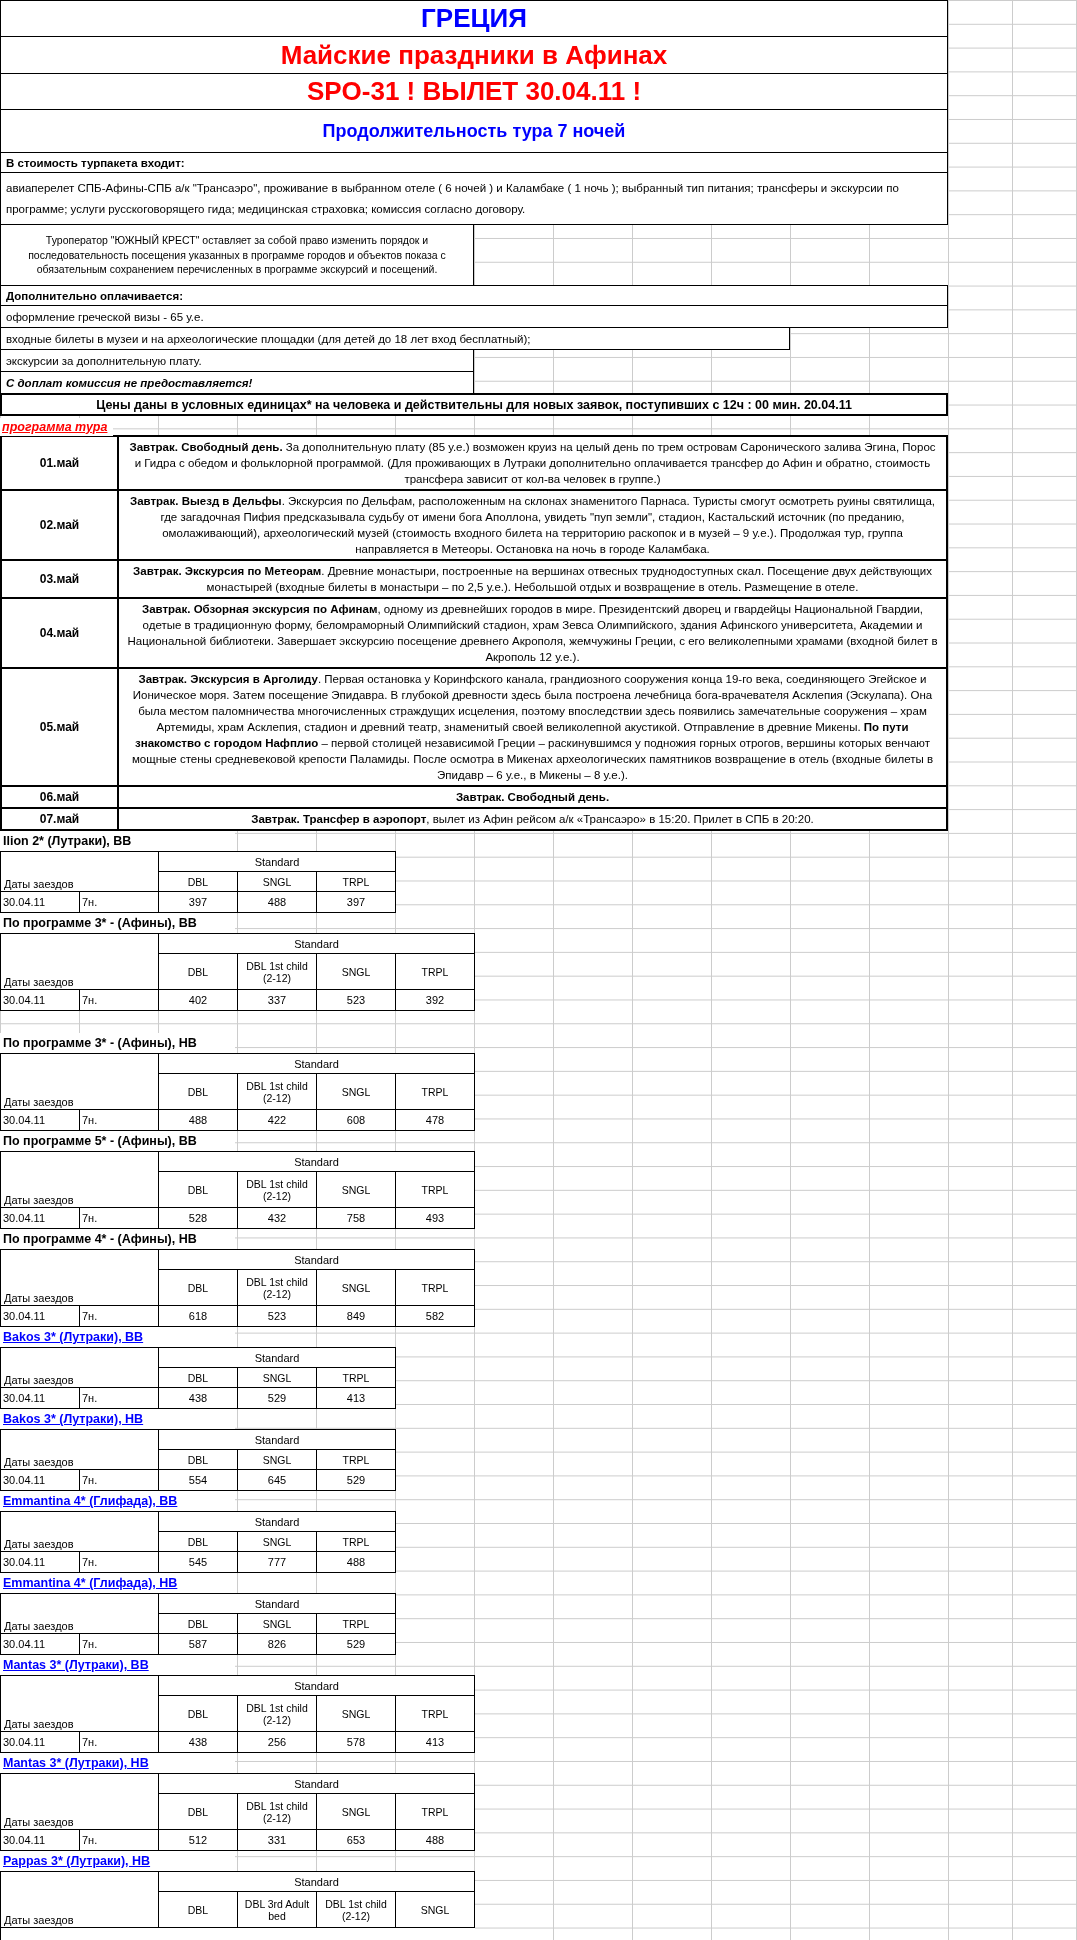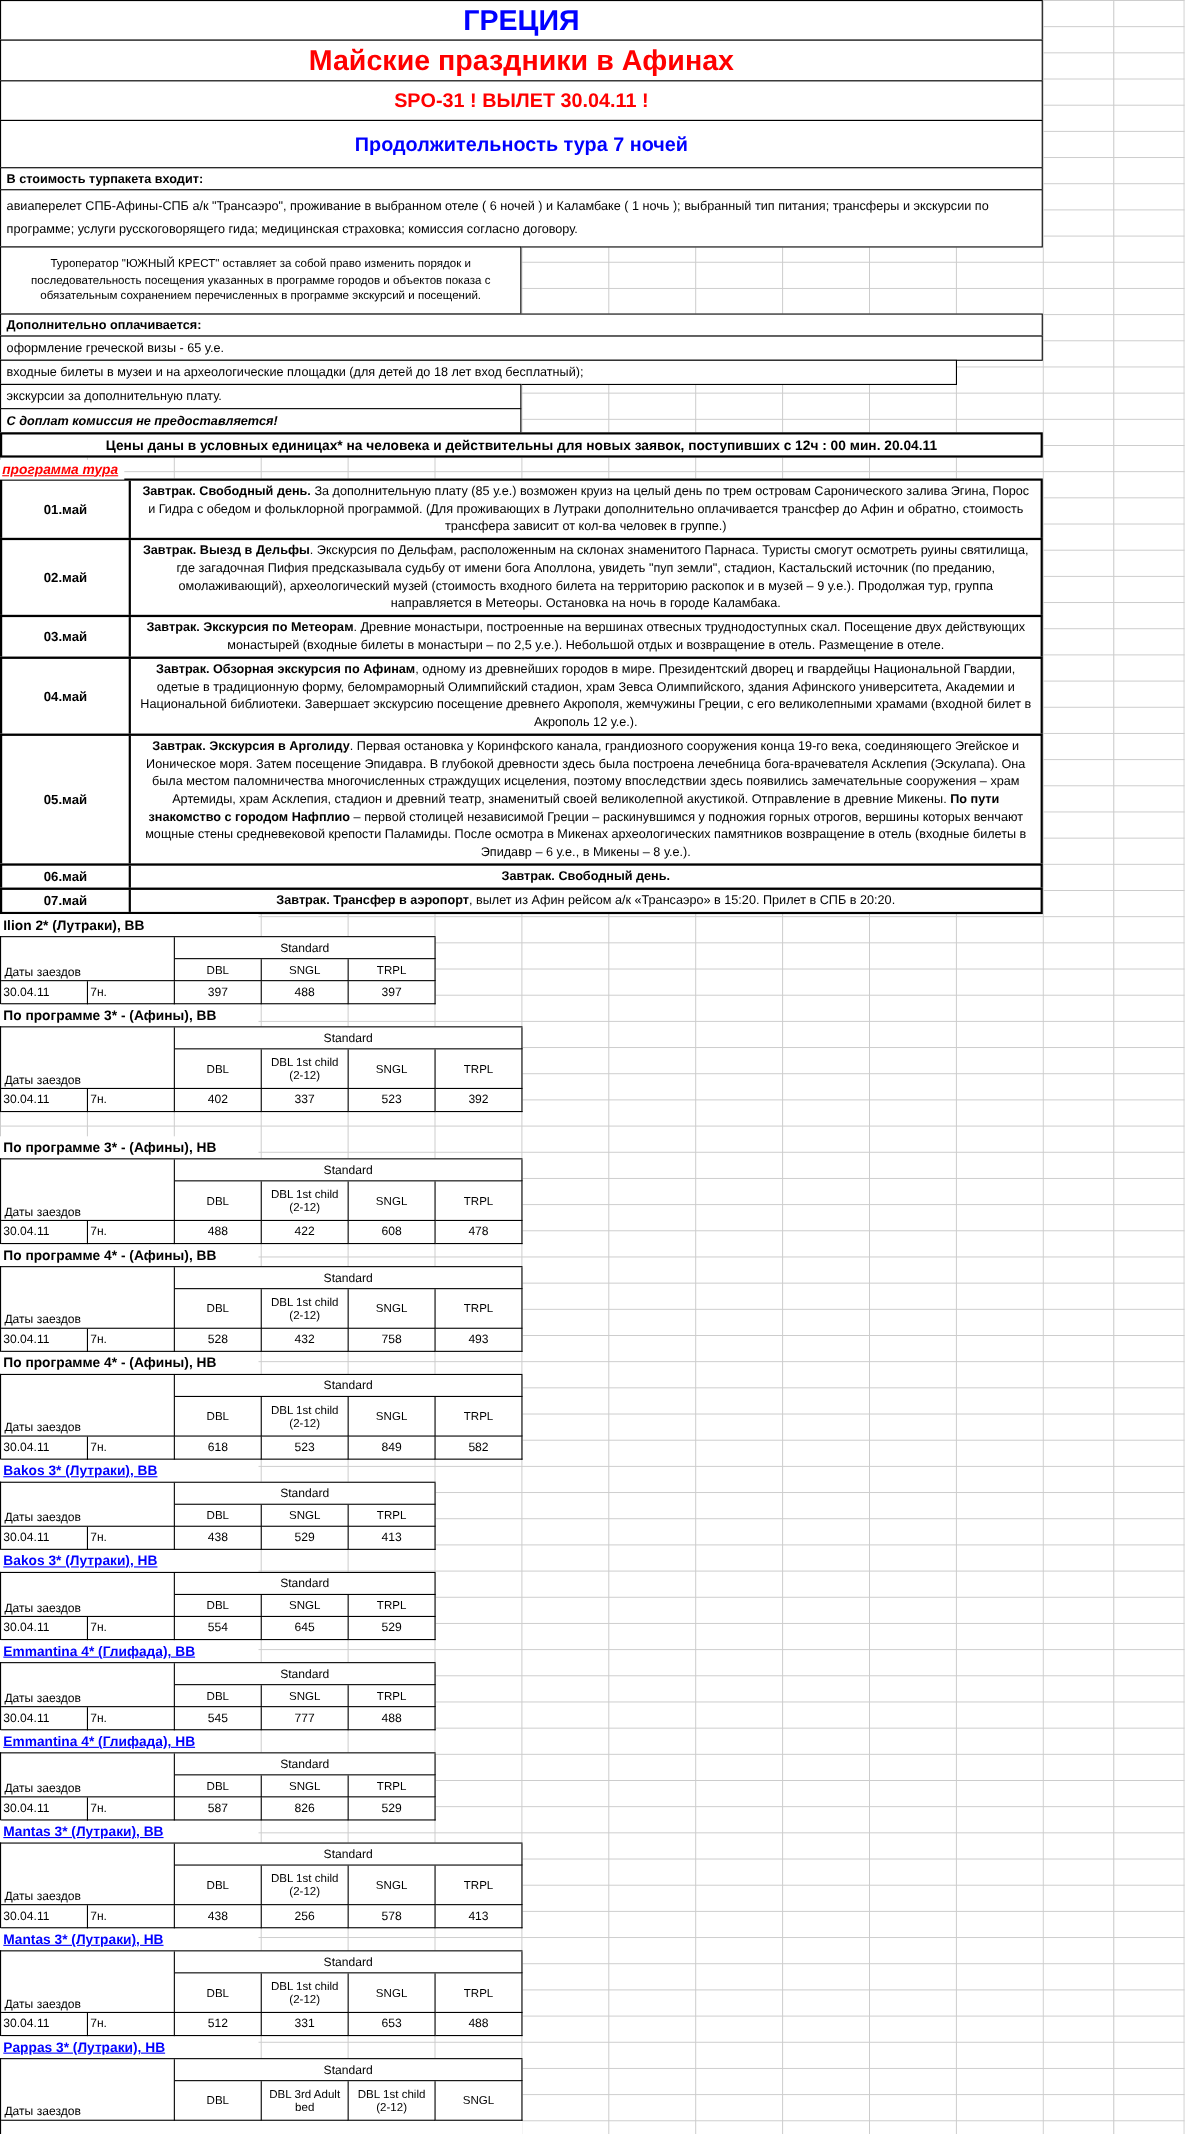--- a/index.html
+++ b/index.html
@@ -13,27 +13,27 @@
   .vline{position:absolute;top:0;height:100%;width:1px;background:#ccc}
   #doc{position:relative;z-index:1}
   
   .box{position:relative;background:#fff;border:1px solid #000;margin-top:-1px;
        width:948px;box-sizing:border-box;padding:2px 5px;display:flex;align-items:center}
   .box.first{margin-top:0}
   .center{justify-content:center;text-align:center}
   .trow{font-weight:bold}
   .t1{height:37px;font-size:26px;color:var(--blue)}
   .t2,.t3{height:38px;font-size:26px;color:var(--red)}
-  .t4{height:37px;font-size:18px;color:var(--red)}
+  .t4{height:37px;font-size:26px;color:var(--red)}
   .t5{height:44px;font-size:18px;color:var(--blue)}
   .b-title{height:21px;font-weight:bold;font-size:11.5px}
   .body-text{height:53px;line-height:21px}
   .op-note{width:474px;height:62px;font-size:10.5px;line-height:14.5px;text-align:center}
   .item{height:23px}
-  .w790{width:870px}
+  .w790{width:790px}
   .w474{width:474px}
   .bi{font-weight:bold;font-style:italic}
   .prices{height:23px;border-width:2px;font-weight:bold;font-size:12.5px}
   .ptitle{height:21px;display:flex;align-items:center}
   .ptitle span{background:#fff;color:var(--red);font-weight:bold;font-style:italic;
                text-decoration:underline;font-size:12.5px;padding:2px 6px 2px 2px}
   
   .prow{display:flex;width:948px;box-sizing:border-box;border:2px solid #000;
         margin-top:-2px;background:#fff;min-height:22px}
   .prow.pfirst{margin-top:0}
@@ -168,21 +168,21 @@
         <div class="c colh" style="grid-area: 2 / 4;">DBL 1st child (2-12)</div>
         <div class="c colh" style="grid-area: 2 / 5;">SNGL</div>
         <div class="c colh" style="grid-area: 2 / 6;">TRPL</div>
         <div class="c dval" style="grid-area: 3 / 1;">30.04.11</div>
         <div class="c nval" style="grid-area: 3 / 2;">7н.</div>
         <div class="c vval" style="grid-area: 3 / 3;">488</div>
         <div class="c vval" style="grid-area: 3 / 4;">422</div>
         <div class="c vval" style="grid-area: 3 / 5;">608</div>
         <div class="c vval" style="grid-area: 3 / 6;">478</div>
       </div>
-      <div class="hname">По программе 4* - (Афины), BB</div>
+      <div class="hname">По программе 5* - (Афины), BB</div>
       <div class="htable tall" style="grid-template-columns: 79px 79px 79px 79px 79px 79px;">
         <div class="c dates">Даты заездов</div>
         <div class="c grp" style="grid-area: 1 / 3 / auto / span 4;">Standard</div>
         <div class="c colh" style="grid-area: 2 / 3;">DBL</div>
         <div class="c colh" style="grid-area: 2 / 4;">DBL 1st child (2-12)</div>
         <div class="c colh" style="grid-area: 2 / 5;">SNGL</div>
         <div class="c colh" style="grid-area: 2 / 6;">TRPL</div>
         <div class="c dval" style="grid-area: 3 / 1;">30.04.11</div>
         <div class="c nval" style="grid-area: 3 / 2;">7н.</div>
         <div class="c vval" style="grid-area: 3 / 3;">528</div>

